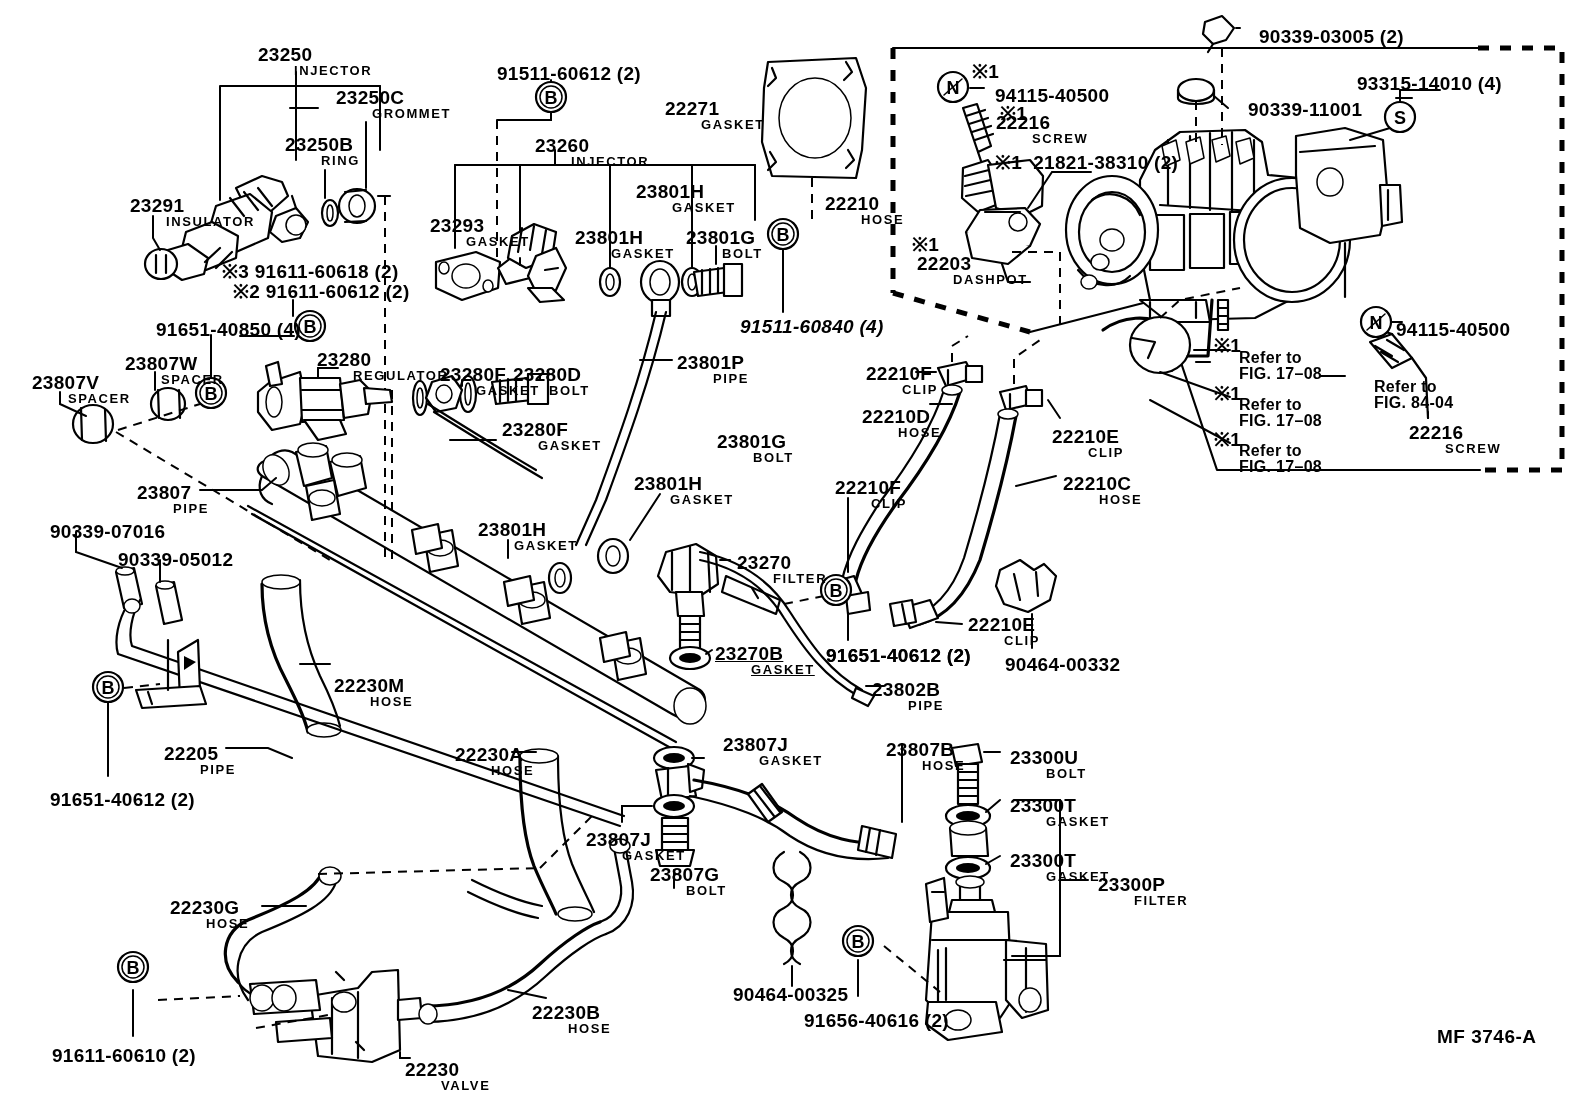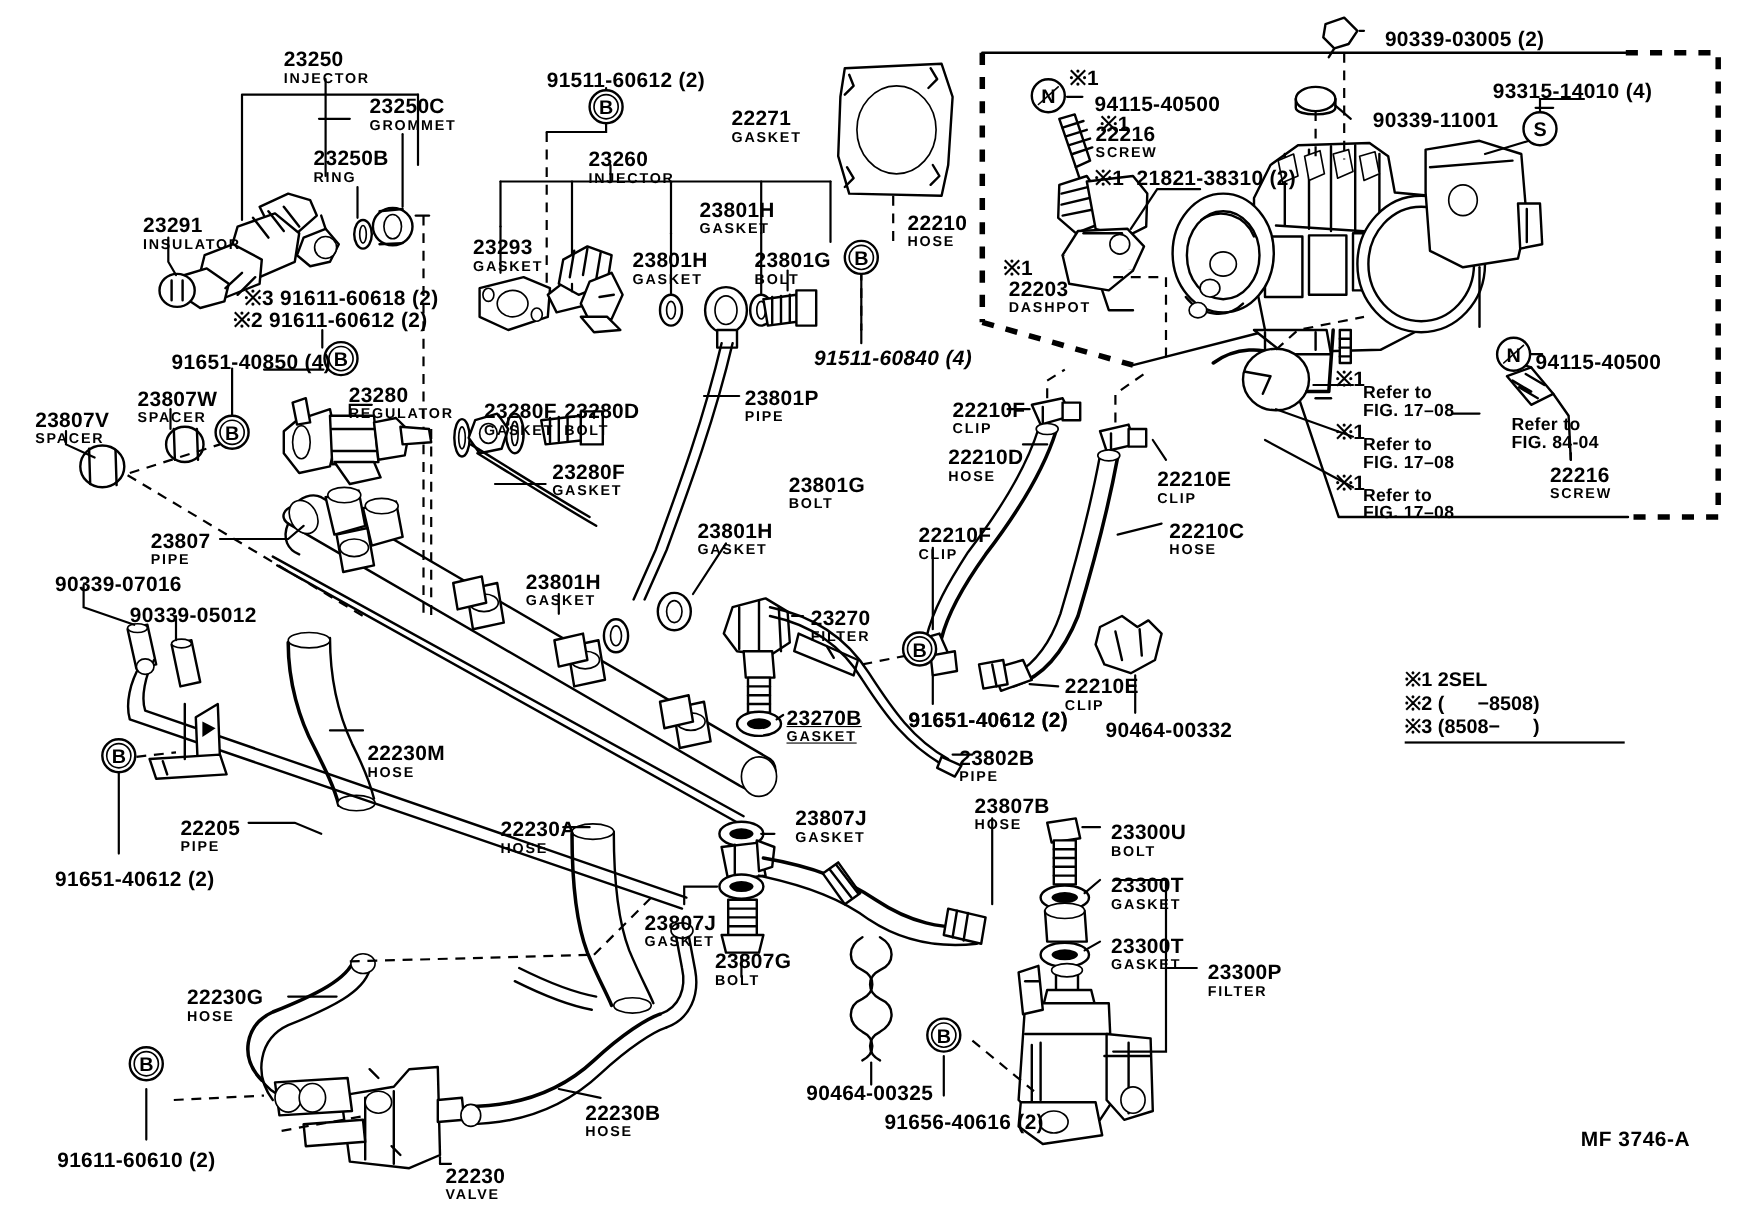--- a/index.html
+++ b/index.html
@@ -2,21 +2,21 @@
 <html><head>
 <meta charset="utf-8">
 <title>Toyota Parts Diagram MF 3746-A</title>
 <style>
   html,body{margin:0;padding:0;background:#fff;}
   body{font-family:"Liberation Sans",sans-serif;}
   #sheet{position:relative;width:1592px;height:1118px;background:#fff;overflow:hidden;}
   #art{position:absolute;left:0;top:0;width:1592px;height:1118px;}
   .lbl{position:absolute;color:#000;line-height:1.0;white-space:pre;font-family:"Liberation Sans",sans-serif;font-weight:bold;letter-spacing:0.3px;}
   .num{font-size:19px;}
-  .nm{font-size:13px;letter-spacing:1.6px;}
+  .nm{font-size:13px;letter-spacing:1.6px;margin-left:36px;}
   .small{font-size:16px;}
   .legend{position:absolute;font-size:18px;font-weight:bold;line-height:1.18;}
   .legend .ln{white-space:pre;}
   .legend .bar{border-bottom:2.5px solid #000;width:200px;margin-top:2px;}
   .mf{position:absolute;font-size:19px;font-weight:bold;letter-spacing:0.5px;}
 </style>
 </head>
 <body>
 
 <div id="sheet">
@@ -582,21 +582,21 @@
         </g>
     </g>
   </svg>
 
   <div id="labels">
       <div class="lbl" style="left: 258px; top: 45px;"><div class="num">23250</div><div class="nm">INJECTOR</div></div>
       <div class="lbl" style="left: 336px; top: 88px;"><div class="num">23250C</div><div class="nm">GROMMET</div></div>
       <div class="lbl" style="left: 285px; top: 135px;"><div class="num">23250B</div><div class="nm">RING</div></div>
       <div class="lbl" style="left: 130px; top: 196px;"><div class="num">23291</div><div class="nm">INSULATOR</div></div>
       <div class="lbl" style="left: 222px; top: 262px;"><div class="num">※3 91611-60618 (2)</div></div>
-      <div class="lbl" style="left: 212px; top: 282px;"><div class="num">※2 91611-60612 (2)</div></div>
+      <div class="lbl" style="left: 233px; top: 282px;"><div class="num">※2 91611-60612 (2)</div></div>
       <div class="lbl" style="left: 156px; top: 320px;"><div class="num">91651-40850 (4)</div></div>
       <div class="lbl" style="left: 32px; top: 373px;"><div class="num">23807V</div><div class="nm">SPACER</div></div>
       <div class="lbl" style="left: 125px; top: 354px;"><div class="num">23807W</div><div class="nm">SPACER</div></div>
       <div class="lbl" style="left: 317px; top: 350px;"><div class="num">23280</div><div class="nm">REGULATOR</div></div>
       <div class="lbl" style="left: 440px; top: 365px;"><div class="num">23280F</div><div class="nm">GASKET</div></div>
       <div class="lbl" style="left: 513px; top: 365px;"><div class="num">23280D</div><div class="nm">BOLT</div></div>
       <div class="lbl" style="left: 502px; top: 420px;"><div class="num">23280F</div><div class="nm">GASKET</div></div>
       <div class="lbl" style="left: 137px; top: 483px;"><div class="num">23807</div><div class="nm">PIPE</div></div>
       <div class="lbl" style="left: 50px; top: 522px;"><div class="num">90339-07016</div></div>
       <div class="lbl" style="left: 118px; top: 550px;"><div class="num">90339-05012</div></div>
@@ -606,21 +606,21 @@
       <div class="lbl" style="left: 170px; top: 898px;"><div class="num">22230G</div><div class="nm">HOSE</div></div>
       <div class="lbl" style="left: 52px; top: 1046px;"><div class="num">91611-60610 (2)</div></div>
       <div class="lbl" style="left: 405px; top: 1060px;"><div class="num">22230</div><div class="nm">VALVE</div></div>
       <div class="lbl" style="left: 532px; top: 1003px;"><div class="num">22230B</div><div class="nm">HOSE</div></div>
       <div class="lbl" style="left: 455px; top: 745px;"><div class="num">22230A</div><div class="nm">HOSE</div></div>
       <div class="lbl" style="left: 586px; top: 830px;"><div class="num">23807J</div><div class="nm">GASKET</div></div>
       <div class="lbl" style="left: 723px; top: 735px;"><div class="num">23807J</div><div class="nm">GASKET</div></div>
       <div class="lbl" style="left: 650px; top: 865px;"><div class="num">23807G</div><div class="nm">BOLT</div></div>
       <div class="lbl" style="left: 733px; top: 985px;"><div class="num">90464-00325</div></div>
       <div class="lbl" style="left: 804px; top: 1011px;"><div class="num">91656-40616 (2)</div></div>
-      <div class="lbl" style="left: 886px; top: 724px;"><div class="num">23807B</div><div class="nm">HOSE</div></div>
+      <div class="lbl" style="left: 886px; top: 740px;"><div class="num">23807B</div><div class="nm">HOSE</div></div>
       <div class="lbl" style="left: 1010px; top: 748px;"><div class="num">23300U</div><div class="nm">BOLT</div></div>
       <div class="lbl" style="left: 1010px; top: 796px;"><div class="num">23300T</div><div class="nm">GASKET</div></div>
       <div class="lbl" style="left: 1010px; top: 851px;"><div class="num">23300T</div><div class="nm">GASKET</div></div>
       <div class="lbl" style="left: 1098px; top: 875px;"><div class="num">23300P</div><div class="nm">FILTER</div></div>
       <div class="lbl" style="left: 872px; top: 680px;"><div class="num">23802B</div><div class="nm">PIPE</div></div>
       <div class="lbl" style="left: 826px; top: 646px;"><div class="num">91651-40612 (2)</div></div>
       <div class="lbl" style="left: 737px; top: 553px;"><div class="num">23270</div><div class="nm">FILTER</div></div>
       <div class="lbl" style="left: 715px; top: 644px; text-decoration: underline;"><div class="num">23270B</div><div class="nm">GASKET</div></div>
       <div class="lbl" style="left: 634px; top: 474px;"><div class="num">23801H</div><div class="nm">GASKET</div></div>
       <div class="lbl" style="left: 478px; top: 520px;"><div class="num">23801H</div><div class="nm">GASKET</div></div>
@@ -659,22 +659,16 @@
       <div class="lbl" style="left: 1214px; top: 384px;"><div class="num">※1</div></div>
       <div class="lbl" style="left: 1214px; top: 430px;"><div class="num">※1</div></div>
     </div>
   <div id="refs">
       <div class="lbl small" style="left: 1374px; top: 379px;"><div>Refer to</div><div>FIG. 84-04</div></div>
       <div class="lbl small" style="left: 1239px; top: 350px;"><div>Refer to</div><div>FIG. 17–08</div></div>
       <div class="lbl small" style="left: 1239px; top: 397px;"><div>Refer to</div><div>FIG. 17–08</div></div>
       <div class="lbl small" style="left: 1239px; top: 443px;"><div>Refer to</div><div>FIG. 17–08</div></div>
     </div>
 
-  <div class="legend" id="legend-box" style="left: 1277px; top: 608px;">
-      <div class="ln">※1 2SEL</div>
-      <div class="ln">※2 (      −8508)</div>
-      <div class="ln">※3 (8508−      )</div>
-      <div class="bar"></div>
-    </div>
 
   <div class="mf" style="left:1437px; top:1026px;">MF 3746-A</div>
 
 </div>
 
 </body></html>

